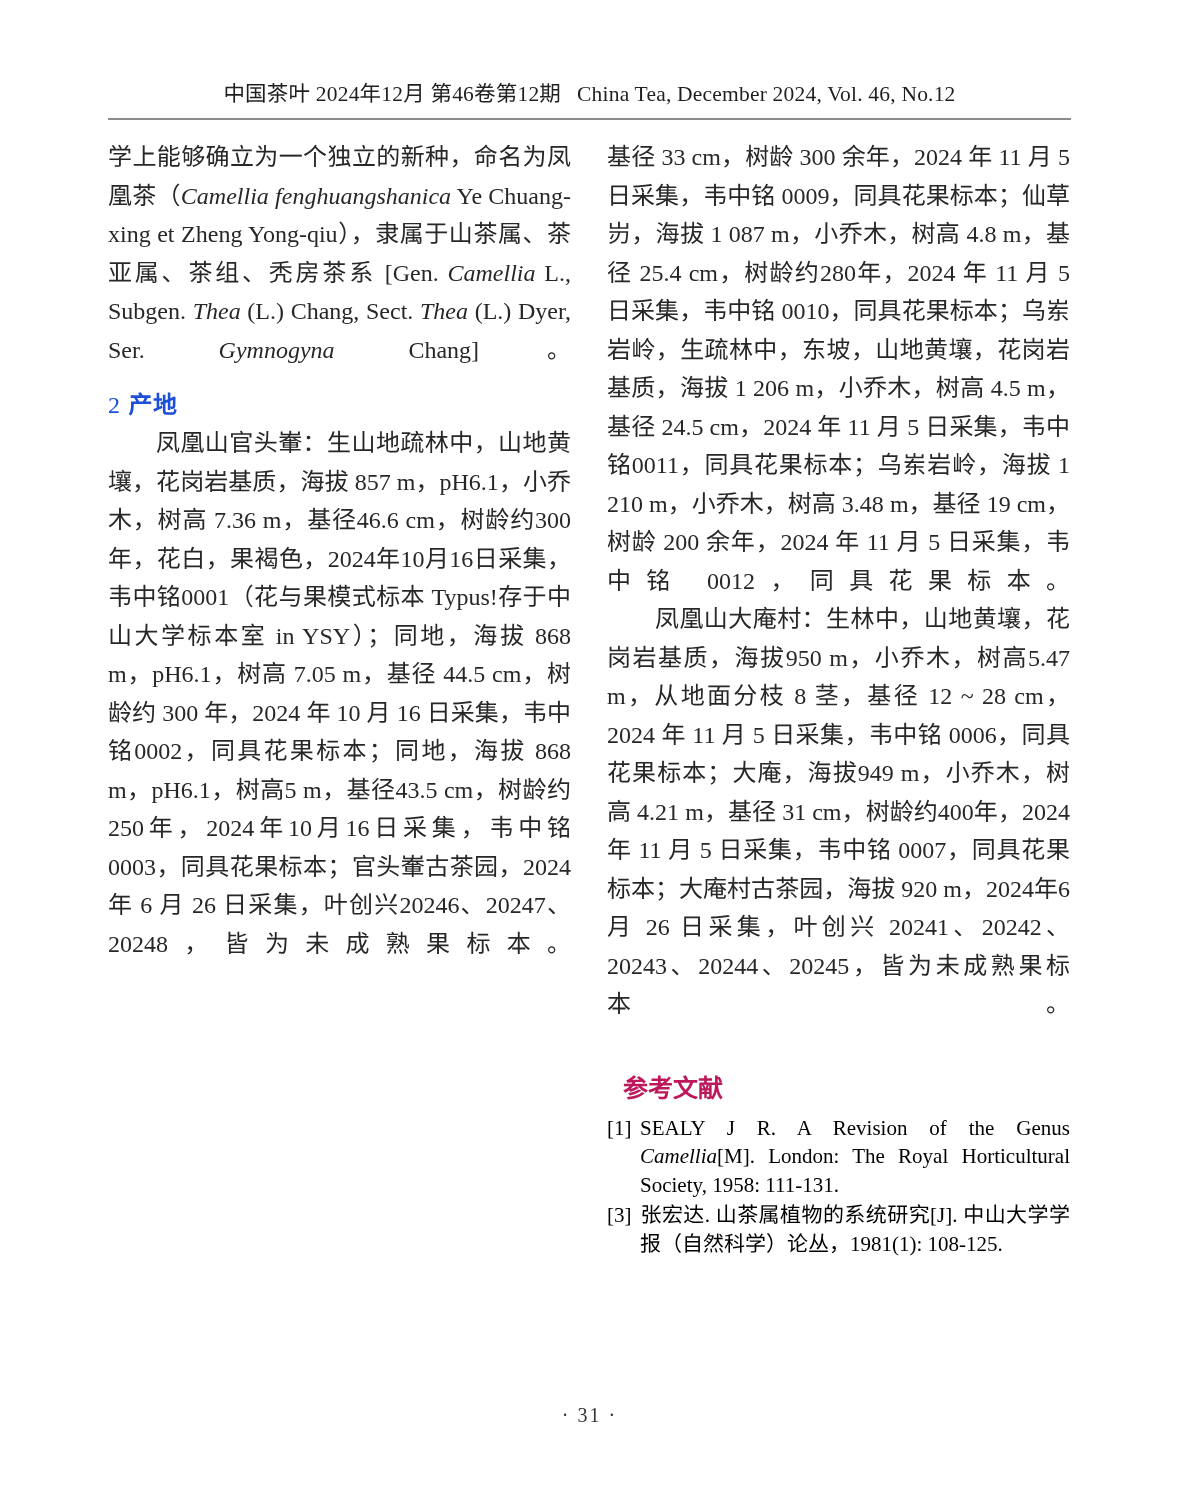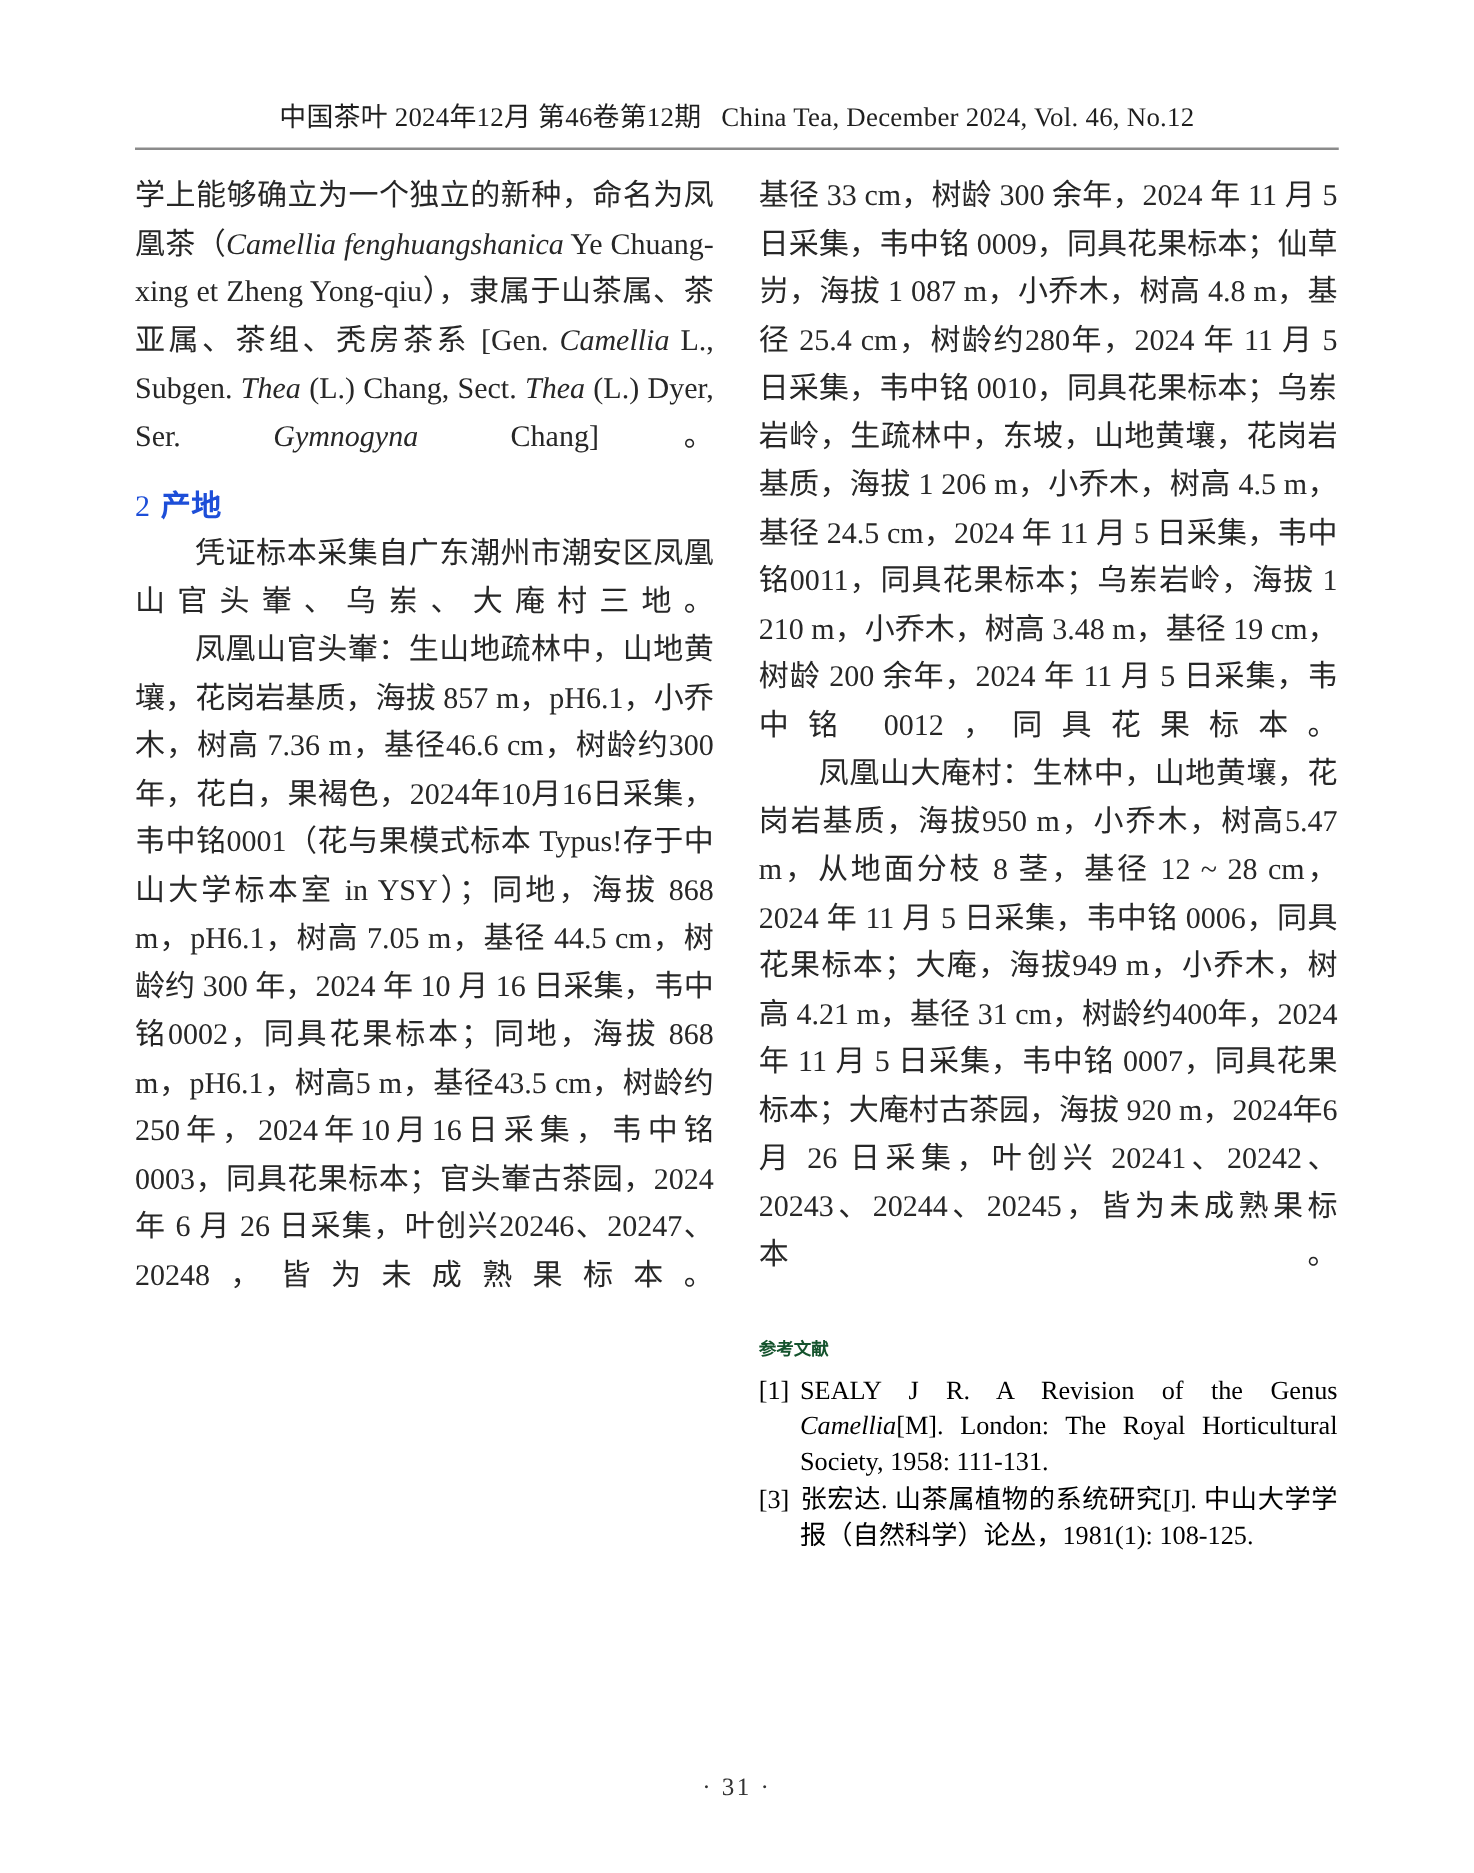--- a/index.html
+++ b/index.html
@@ -92,25 +92,25 @@
     letter-spacing: 0.5px;
   }
   h2.section .num {
     font-family: "Liberation Serif", "DejaVu Serif", serif;
     font-weight: normal;
     margin-right: 8px;
   }
 
   
   h3.refs-title {
-    margin: 44px 0 10px 0;
-    font-size: 14px;
+    margin: 44px 0 10px 16px;
+    font-size: 25px;
     font-weight: bold;
     font-family: "DejaVu Sans", "Liberation Sans", sans-serif;
-    color: #14532d;
+    color: #be185d;
   }
   ul.refs {
     list-style: none;
     margin: 0;
     padding: 0;
   }
   ul.refs li {
     font-size: 21px;
     line-height: 28.5px;
     text-align: justify;
@@ -129,42 +129,40 @@
   
   .folio {
     position: absolute;
     left: 0;
     right: 0;
     top: 1404px;
     text-align: center;
     font-size: 20px;
     color: #333;
     letter-spacing: 2px;
-    margin-top: 15px;
   }
 </style>
 </head>
 <body>
 
 <div class="page">
 
   <div class="running-head">
     <span class="cn">中国茶叶 2024年12月 第46卷第12期</span><span class="en">China Tea, December 2024, Vol. 46, No.12</span>
   </div>
   <div class="head-rule"></div>
 
   <div class="columns">
 
     <div class="col">
 
       <p class="body flow justify-all"><span>学上能够确立为一个独立的新种，命名为凤凰茶（</span><em class="sci">Camellia fenghuangshanica</em><span> Ye Chuang-xing et Zheng Yong-qiu），隶属于山茶属、茶亚属、茶组、秃房茶系 [Gen. </span><em class="sci">Camellia</em><span> L., Subgen. </span><em class="sci">Thea</em><span> (L.) Chang, Sect. </span><em class="sci">Thea</em><span> (L.) Dyer, Ser. </span><em class="sci">Gymnogyna</em><span> Chang]。</span></p>
 
       <h2 class="section"><span class="num">2</span><span>产地</span></h2>
 
-      <p class="body indent justify-all">凭证标本采集自广东潮州市潮安区凤凰山官头輋、乌岽、大庵村三地。</p>
 
       <p class="body indent justify-all">凤凰山官头輋：生山地疏林中，山地黄壤，花岗岩基质，海拔 857 m，pH6.1，小乔木，树高 7.36 m，基径46.6 cm，树龄约300年，花白，果褐色，2024年10月16日采集，韦中铭0001（花与果模式标本 Typus!存于中山大学标本室 in YSY）；同地，海拔 868 m，pH6.1，树高 7.05 m，基径 44.5 cm，树龄约 300 年，2024 年 10 月 16 日采集，韦中铭0002，同具花果标本；同地，海拔 868 m，pH6.1，树高5 m，基径43.5 cm，树龄约250年，2024年10月16日采集，韦中铭0003，同具花果标本；官头輋古茶园，2024 年 6 月 26 日采集，叶创兴20246、20247、20248，皆为未成熟果标本。</p>
 
 
     </div>
 
     <div class="col">
 
       <p class="body flow justify-all">基径 33 cm，树龄 300 余年，2024 年 11 月 5 日采集，韦中铭 0009，同具花果标本；仙草岃，海拔 1 087 m，小乔木，树高 4.8 m，基径 25.4 cm，树龄约280年，2024 年 11 月 5 日采集，韦中铭 0010，同具花果标本；乌岽岩岭，生疏林中，东坡，山地黄壤，花岗岩基质，海拔 1 206 m，小乔木，树高 4.5 m，基径 24.5 cm，2024 年 11 月 5 日采集，韦中铭0011，同具花果标本；乌岽岩岭，海拔 1 210 m，小乔木，树高 3.48 m，基径 19 cm，树龄 200 余年，2024 年 11 月 5 日采集，韦中铭 0012，同具花果标本。</p>
 

